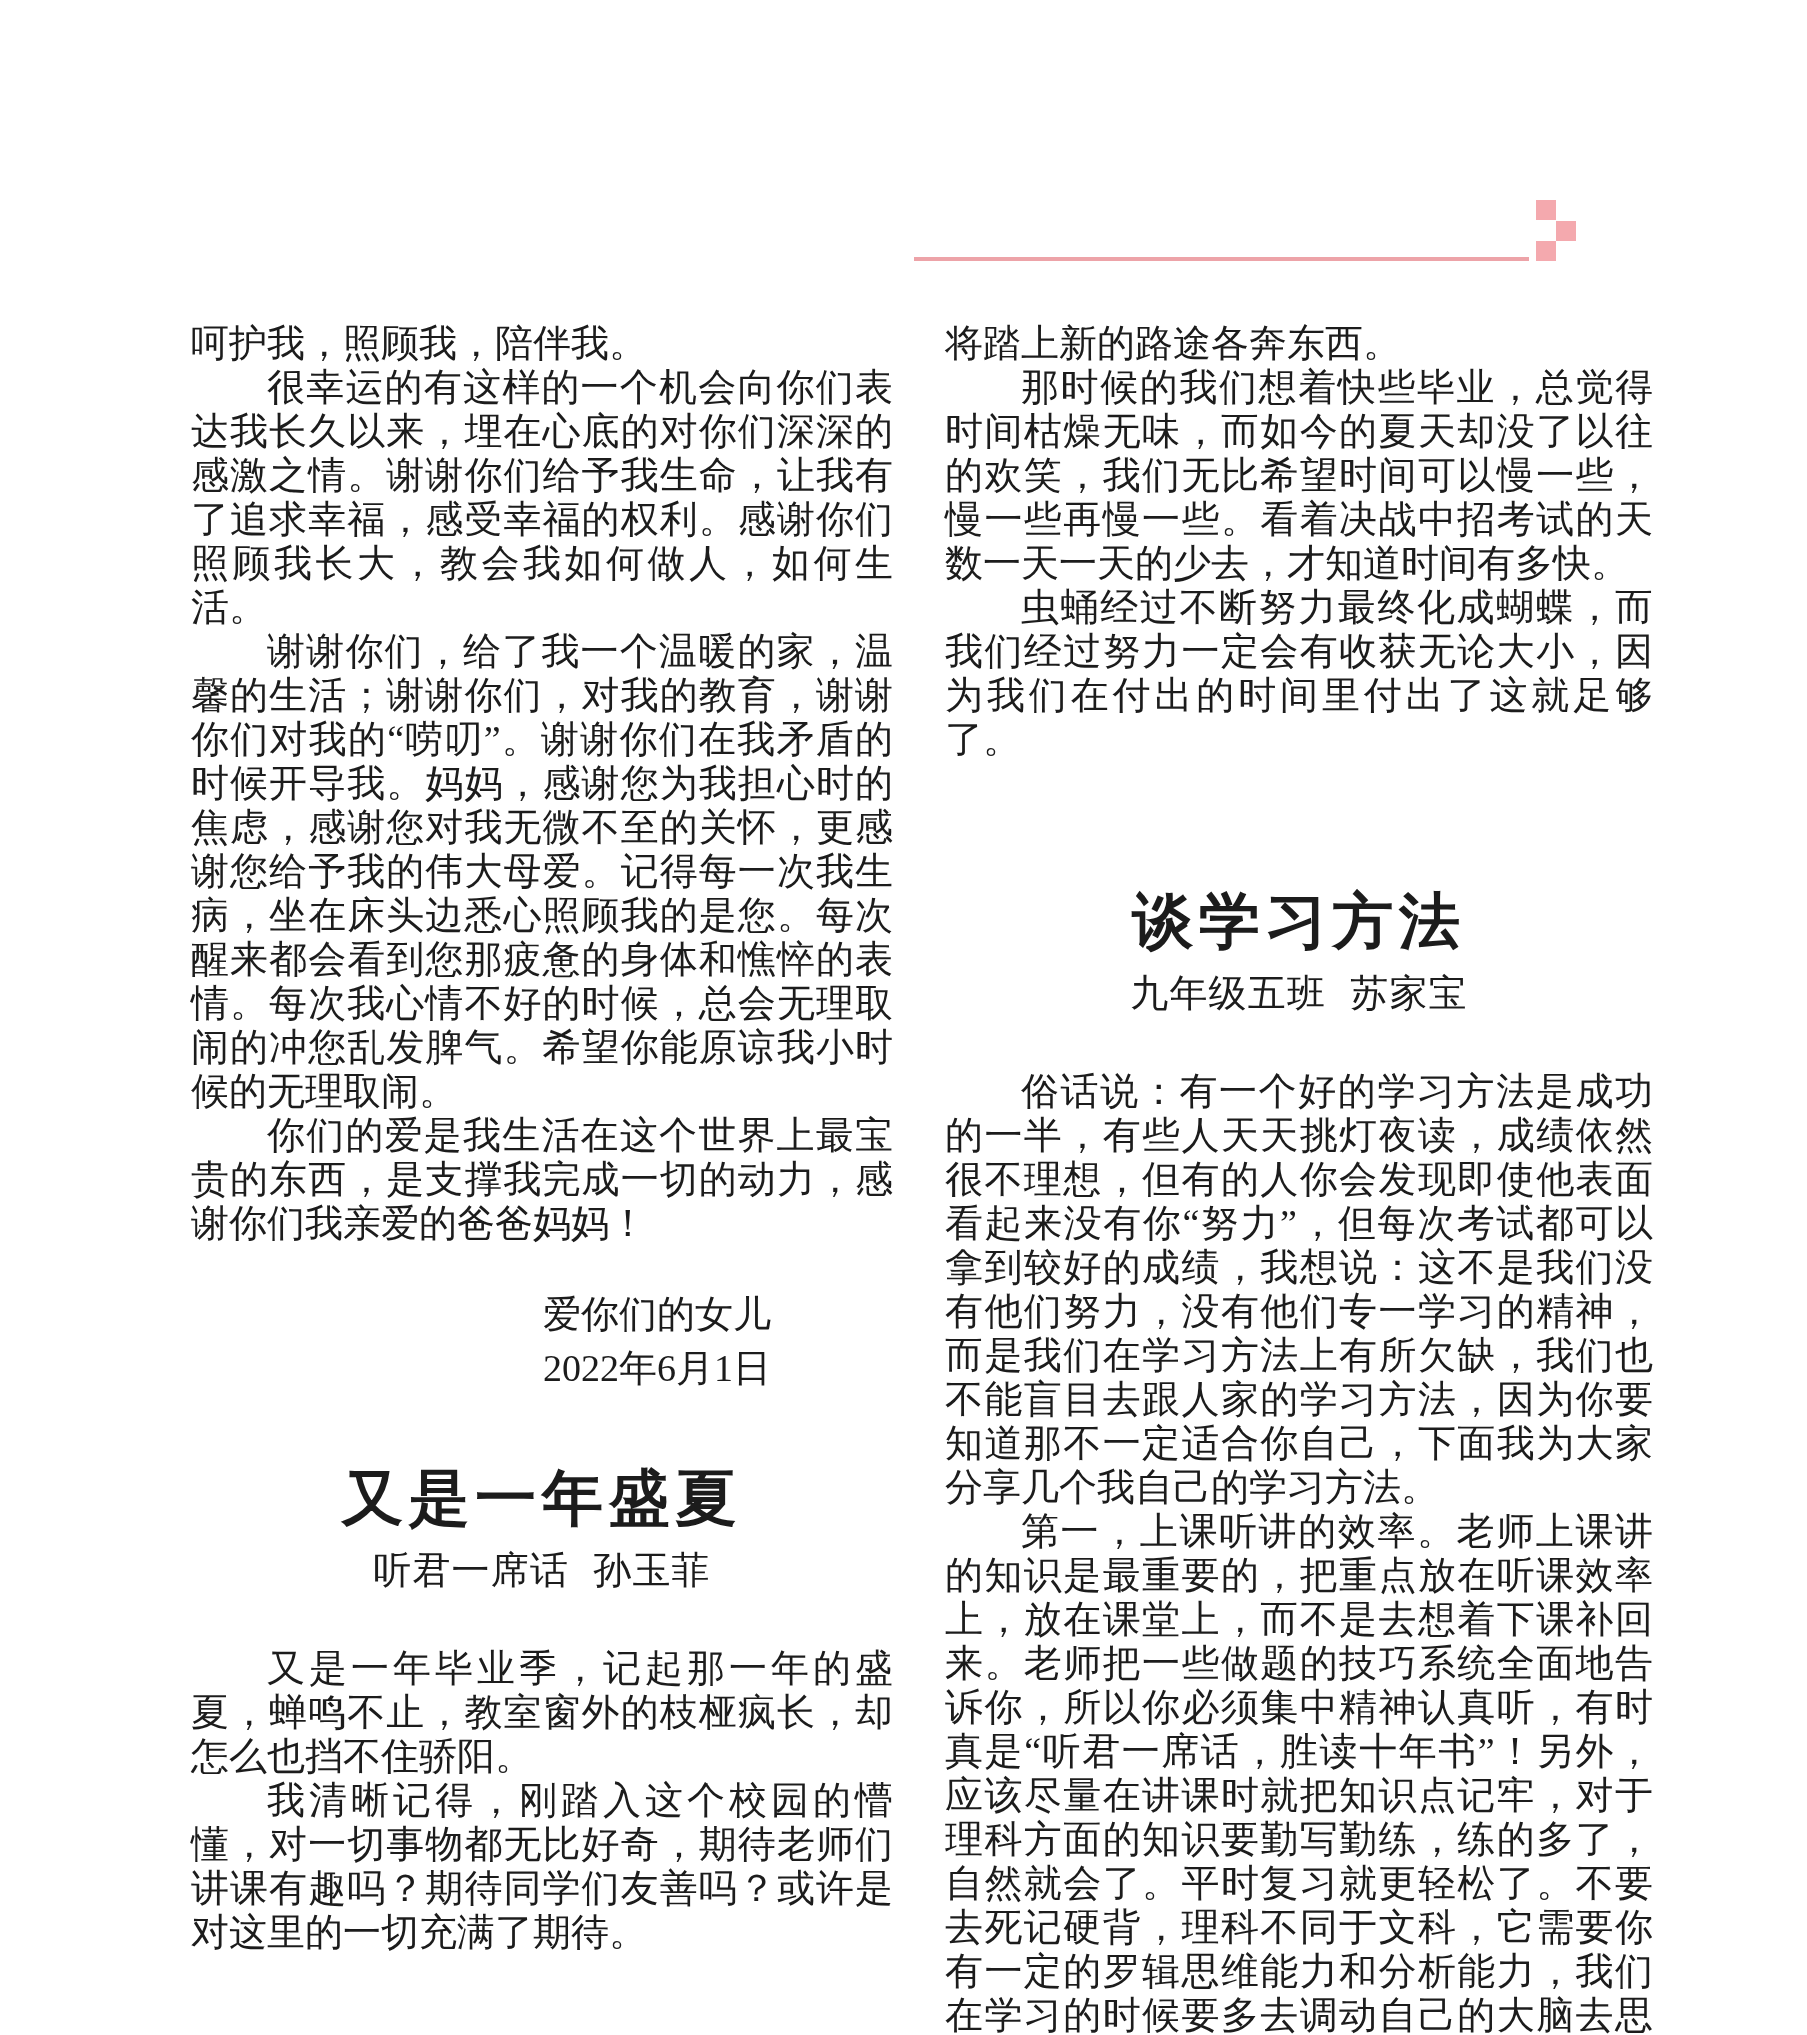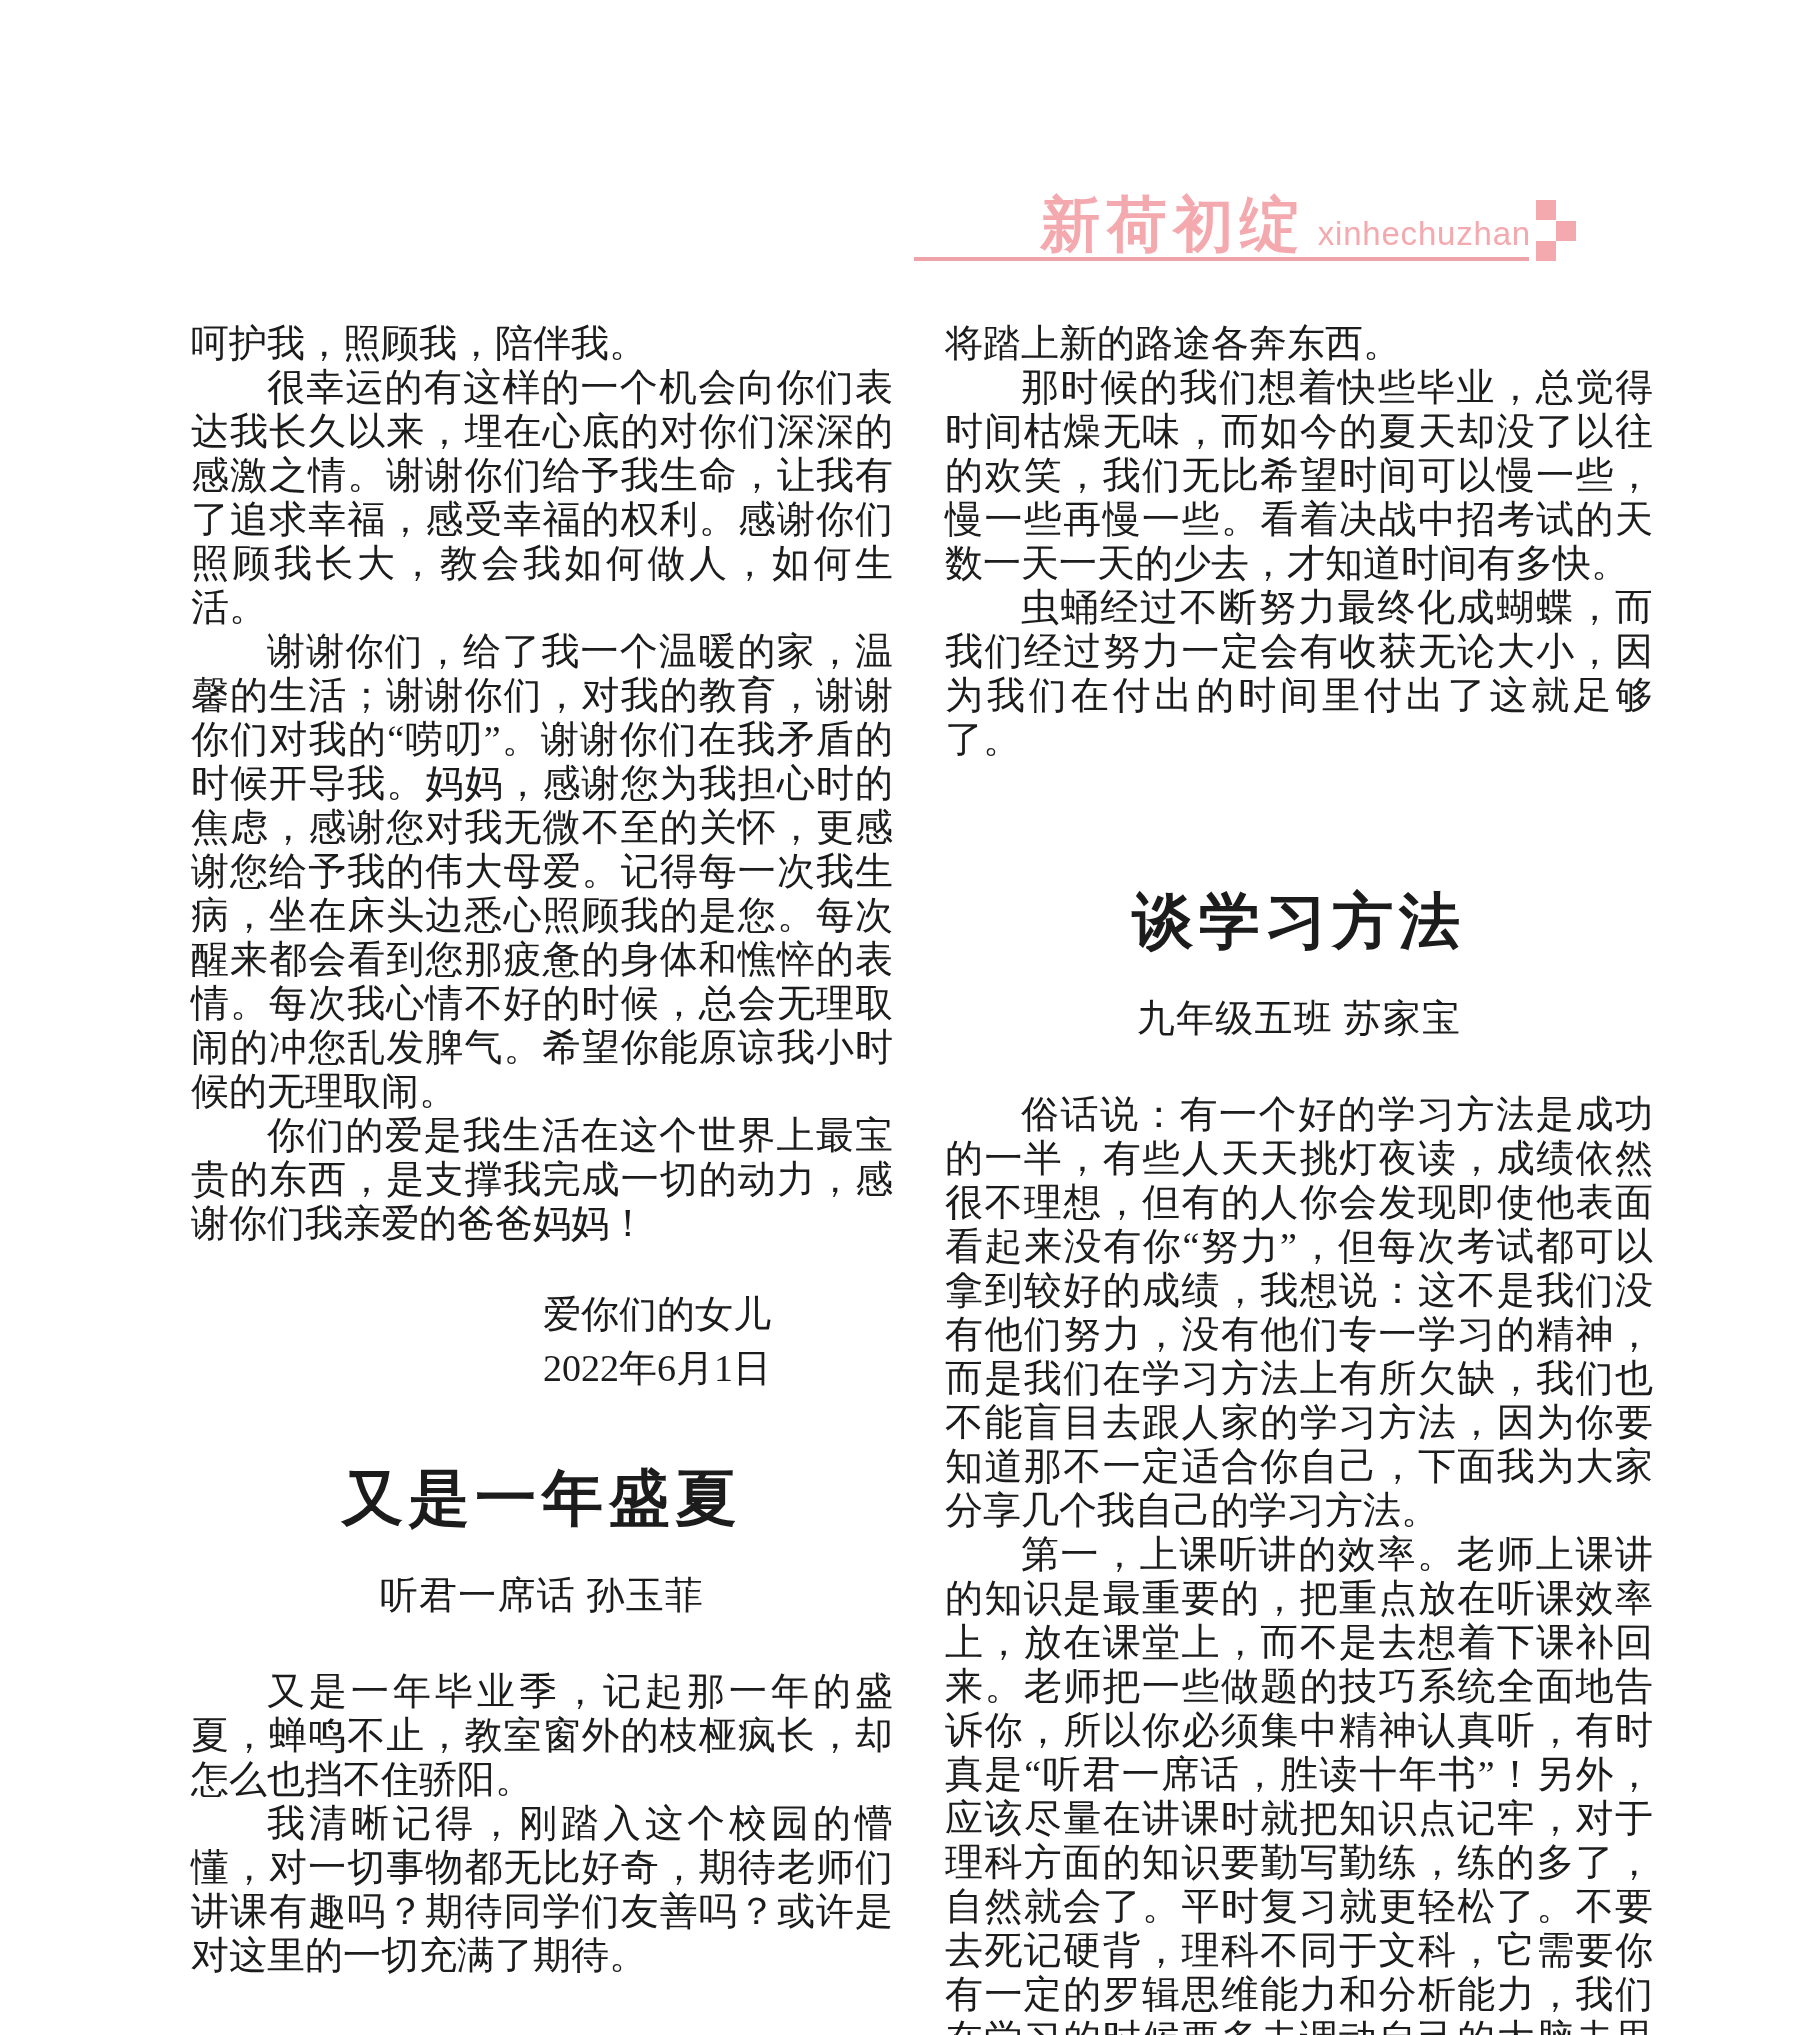--- a/index.html
+++ b/index.html
@@ -70,36 +70,34 @@
     margin:65px 0 0 0;
     text-align:center;
     font-size:61px;
     line-height:77px;
     font-weight:700;
     letter-spacing:5.7px;
     text-indent:0;
   }
   #col-right .article-title{margin-top:122px;}
   .article-author{
-    margin-top:36px;
+    margin-top:13px;
     text-align:center;
     font-size:38px;
     line-height:45px;
     letter-spacing:1.2px;
+    font-family:Liberation Mono, monospace;
   }
   .article-body{margin-top:51px;}
 </style>
 </head>
 <body>
 
 <div id="page">
 
-  <div class="brand">
-    <span class="brand-cn">新荷初绽</span><span class="brand-py">xinhechuzhan</span>
-  </div>
   <div class="header-rule"></div>
   <div class="sq sq1"></div>
   <div class="sq sq2"></div>
   <div class="sq sq3"></div>
 
   <section class="col" id="col-left">
     <p class="noindent">呵护我，照顾我，陪伴我。</p>
     <p>很幸运的有这样的一个机会向你们表达我长久以来，埋在心底的对你们深深的感激之情。谢谢你们给予我生命，让我有了追求幸福，感受幸福的权利。感谢你们照顾我长大，教会我如何做人，如何生活。</p>
     <p>谢谢你们，给了我一个温暖的家，温馨的生活；谢谢你们，对我的教育，谢谢你们对我的“唠叨”。谢谢你们在我矛盾的时候开导我。妈妈，感谢您为我担心时的焦虑，感谢您对我无微不至的关怀，更感谢您给予我的伟大母爱。记得每一次我生病，坐在床头边悉心照顾我的是您。每次醒来都会看到您那疲惫的身体和憔悴的表情。每次我心情不好的时候，总会无理取闹的冲您乱发脾气。希望你能原谅我小时候的无理取闹。</p>
     <p>你们的爱是我生活在这个世界上最宝贵的东西，是支撑我完成一切的动力，感谢你们我亲爱的爸爸妈妈！</p>

